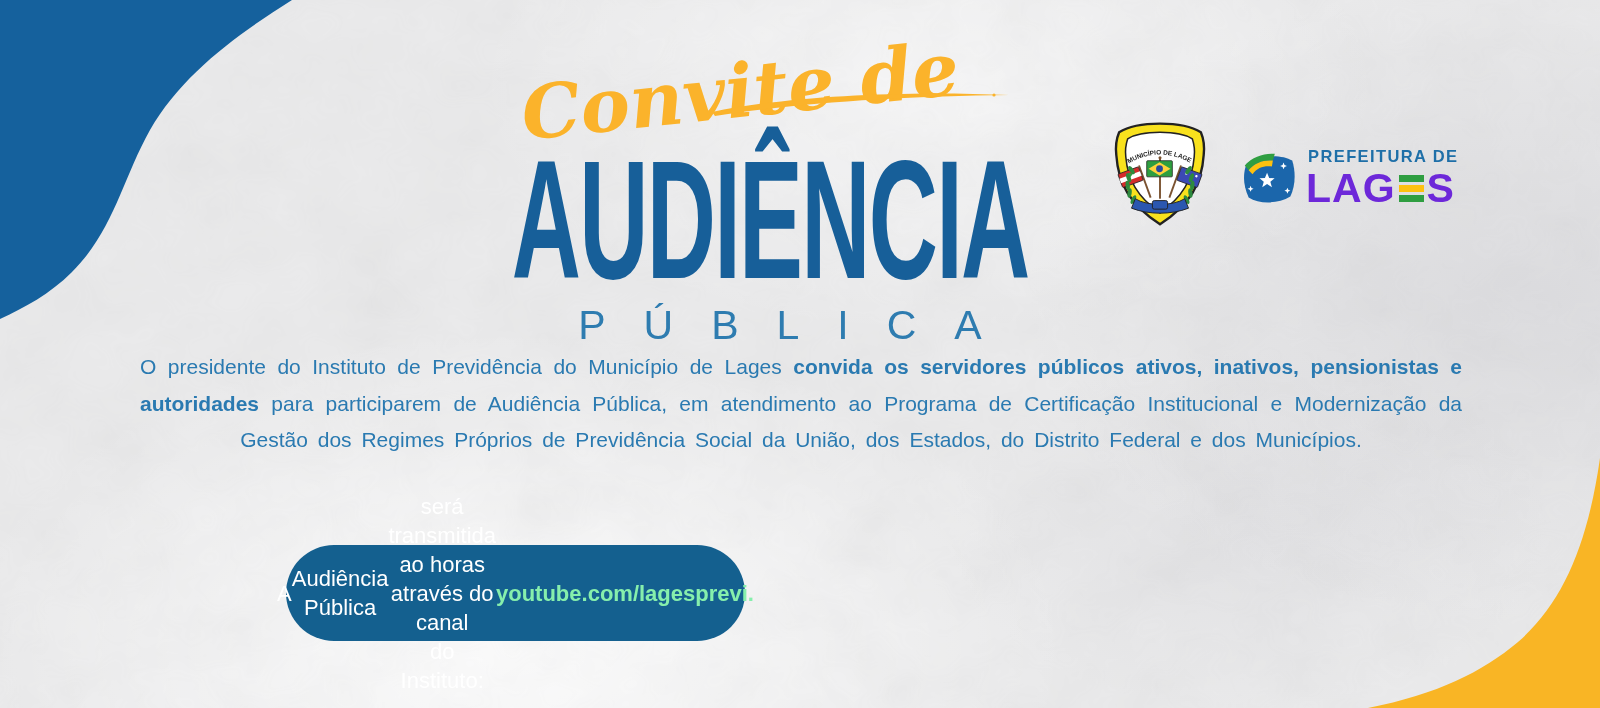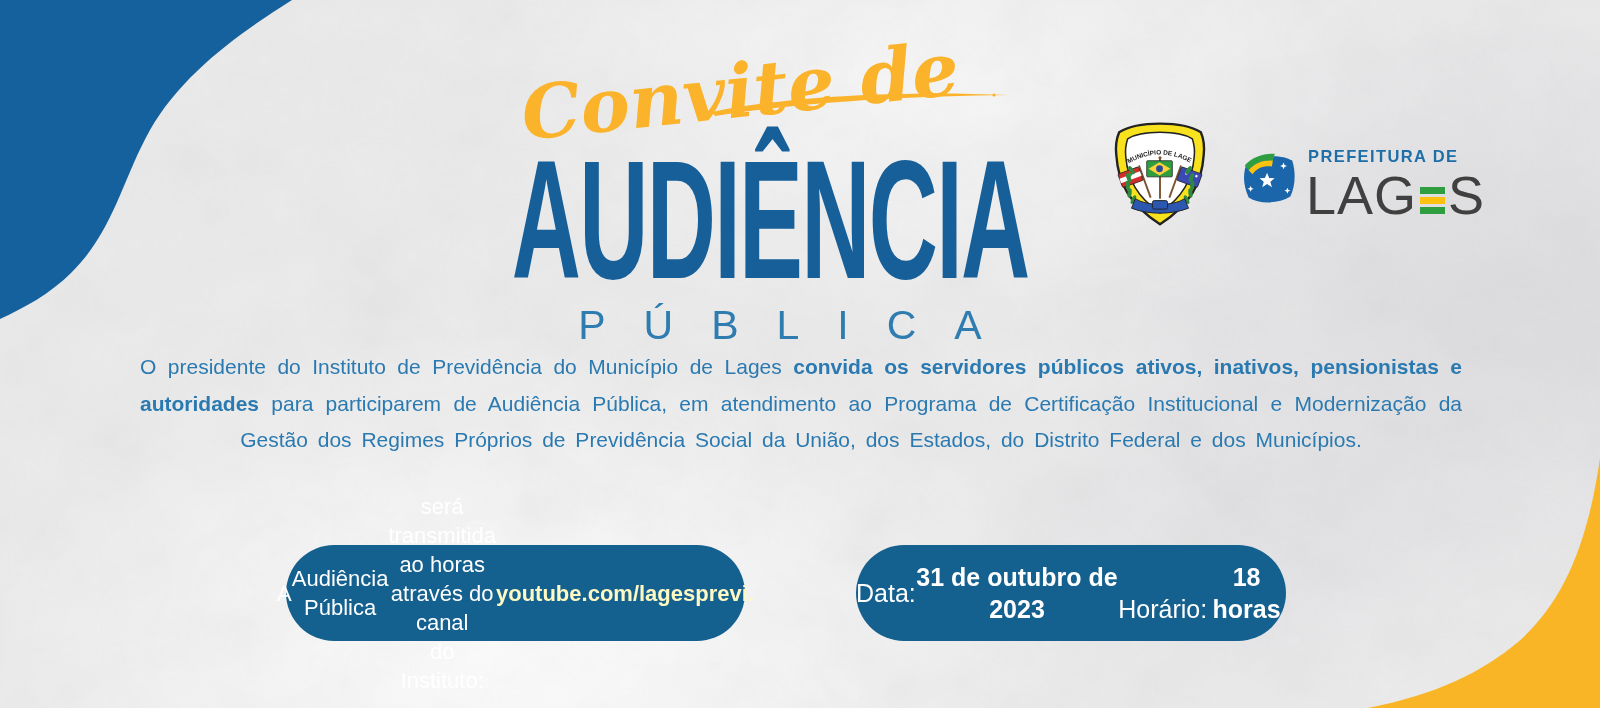--- a/index.html
+++ b/index.html
@@ -58,23 +58,23 @@
   }
   .pill.live { left:286px; width:459px; font-size:22px; line-height:29px; }
   .pill.schedule { left:856px; width:430px; font-size:25px; line-height:32px; }
 
   
   .crest { position:absolute; left:1103px; top:120px; width:114px; height:108px; }
   .pref-logo { position:absolute; left:1238px; top:146px; display:flex; align-items:flex-start; }
   .pref-flag { width:62px; height:62px; margin-right:6px; margin-top:2px; }
   .pref-text1 {
     font-size:16.5px; font-weight:bold; letter-spacing:1.4px; color:#1e6fa8;
-    margin:2px 0 3px 2px; line-height:1;
+    margin:2px 0 3px 2px; line-height:1;text-align:right;
   }
-  .lages-word { font-weight:normal; font-size:54px; line-height:1; color:#404040; letter-spacing:1px; }
+  .lages-word { font-weight:bold; font-size:41px; line-height:1; color:#6d28d9; letter-spacing:1px; }
   .ebar { display:inline-block; width:25px; margin:0 3px; vertical-align:baseline; }
   .ebar i { display:block; height:7px; }
   .ebar i + i { margin-top:3px; }
   .ebar .g { background:#2f9e41; }
   .ebar .y { background:#fdc10f; }
 </style>
 </head>
 <body>
 
 <div class="canvas">
@@ -173,17 +173,15 @@
     <div>
       <div class="pref-text1">PREFEITURA DE</div>
       <div class="lages-word"><span>LAG</span><span class="ebar"><i class="g"></i><i class="y"></i><i class="g"></i></span><span>S</span></div>
     </div>
   </div>
 
   <div class="body-text"><span>O presidente do Instituto de Previdência do Município de Lages </span><span style="font-weight: bold;">convida os servidores públicos ativos, inativos, pensionistas e autoridades</span><span> para participarem de Audiência Pública, em atendimento ao Programa de Certificação Institucional e Modernização da Gestão dos Regimes Próprios de Previdência Social da União, dos Estados, do Distrito Federal e dos Municípios.</span></div>
 
   <div class="pill live"><span>A </span><span style="font-weight: normal;">Audiência Pública</span><span> será
 transmitida ao horas através do canal
-do Instituto: </span><span style="font-weight: bold; color: #fef9c3;">youtube.com/lagesprevi.</span></div>
-  <div class="pill schedule"><span>Data: </span><span style="font-weight: bold;">31 de outubro de 2023</span><span>
-Horário: </span><span style="font-weight: bold;">18 horas</span></div>
+do Instituto: </span><span style="font-weight: bold; color: #86efac;">youtube.com/lagesprevi.</span></div>
 
 </div>
 
 </body></html>

